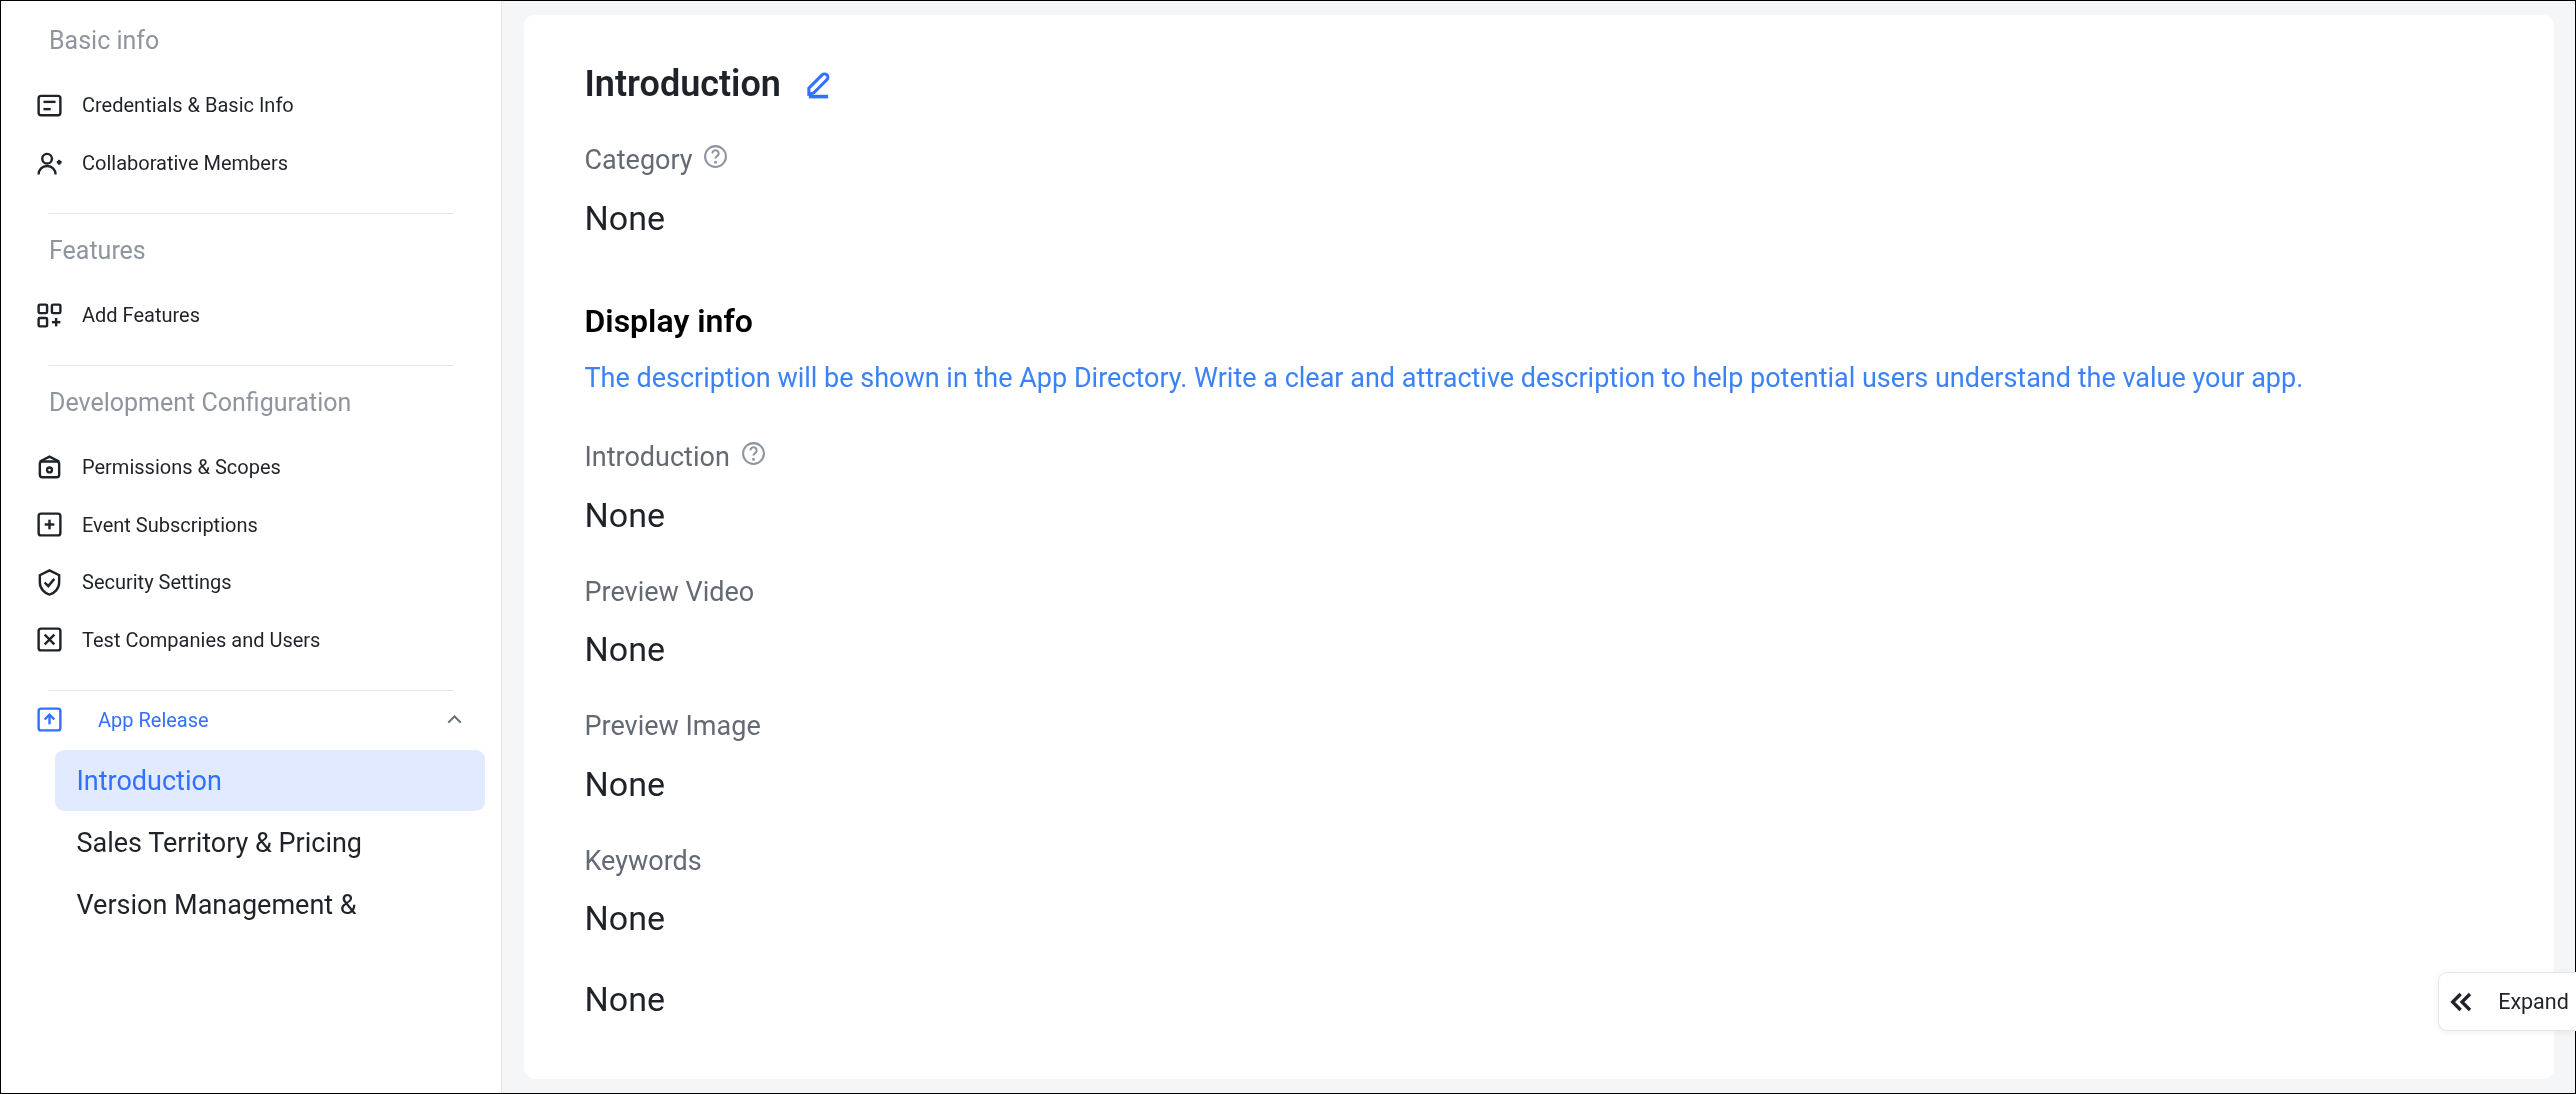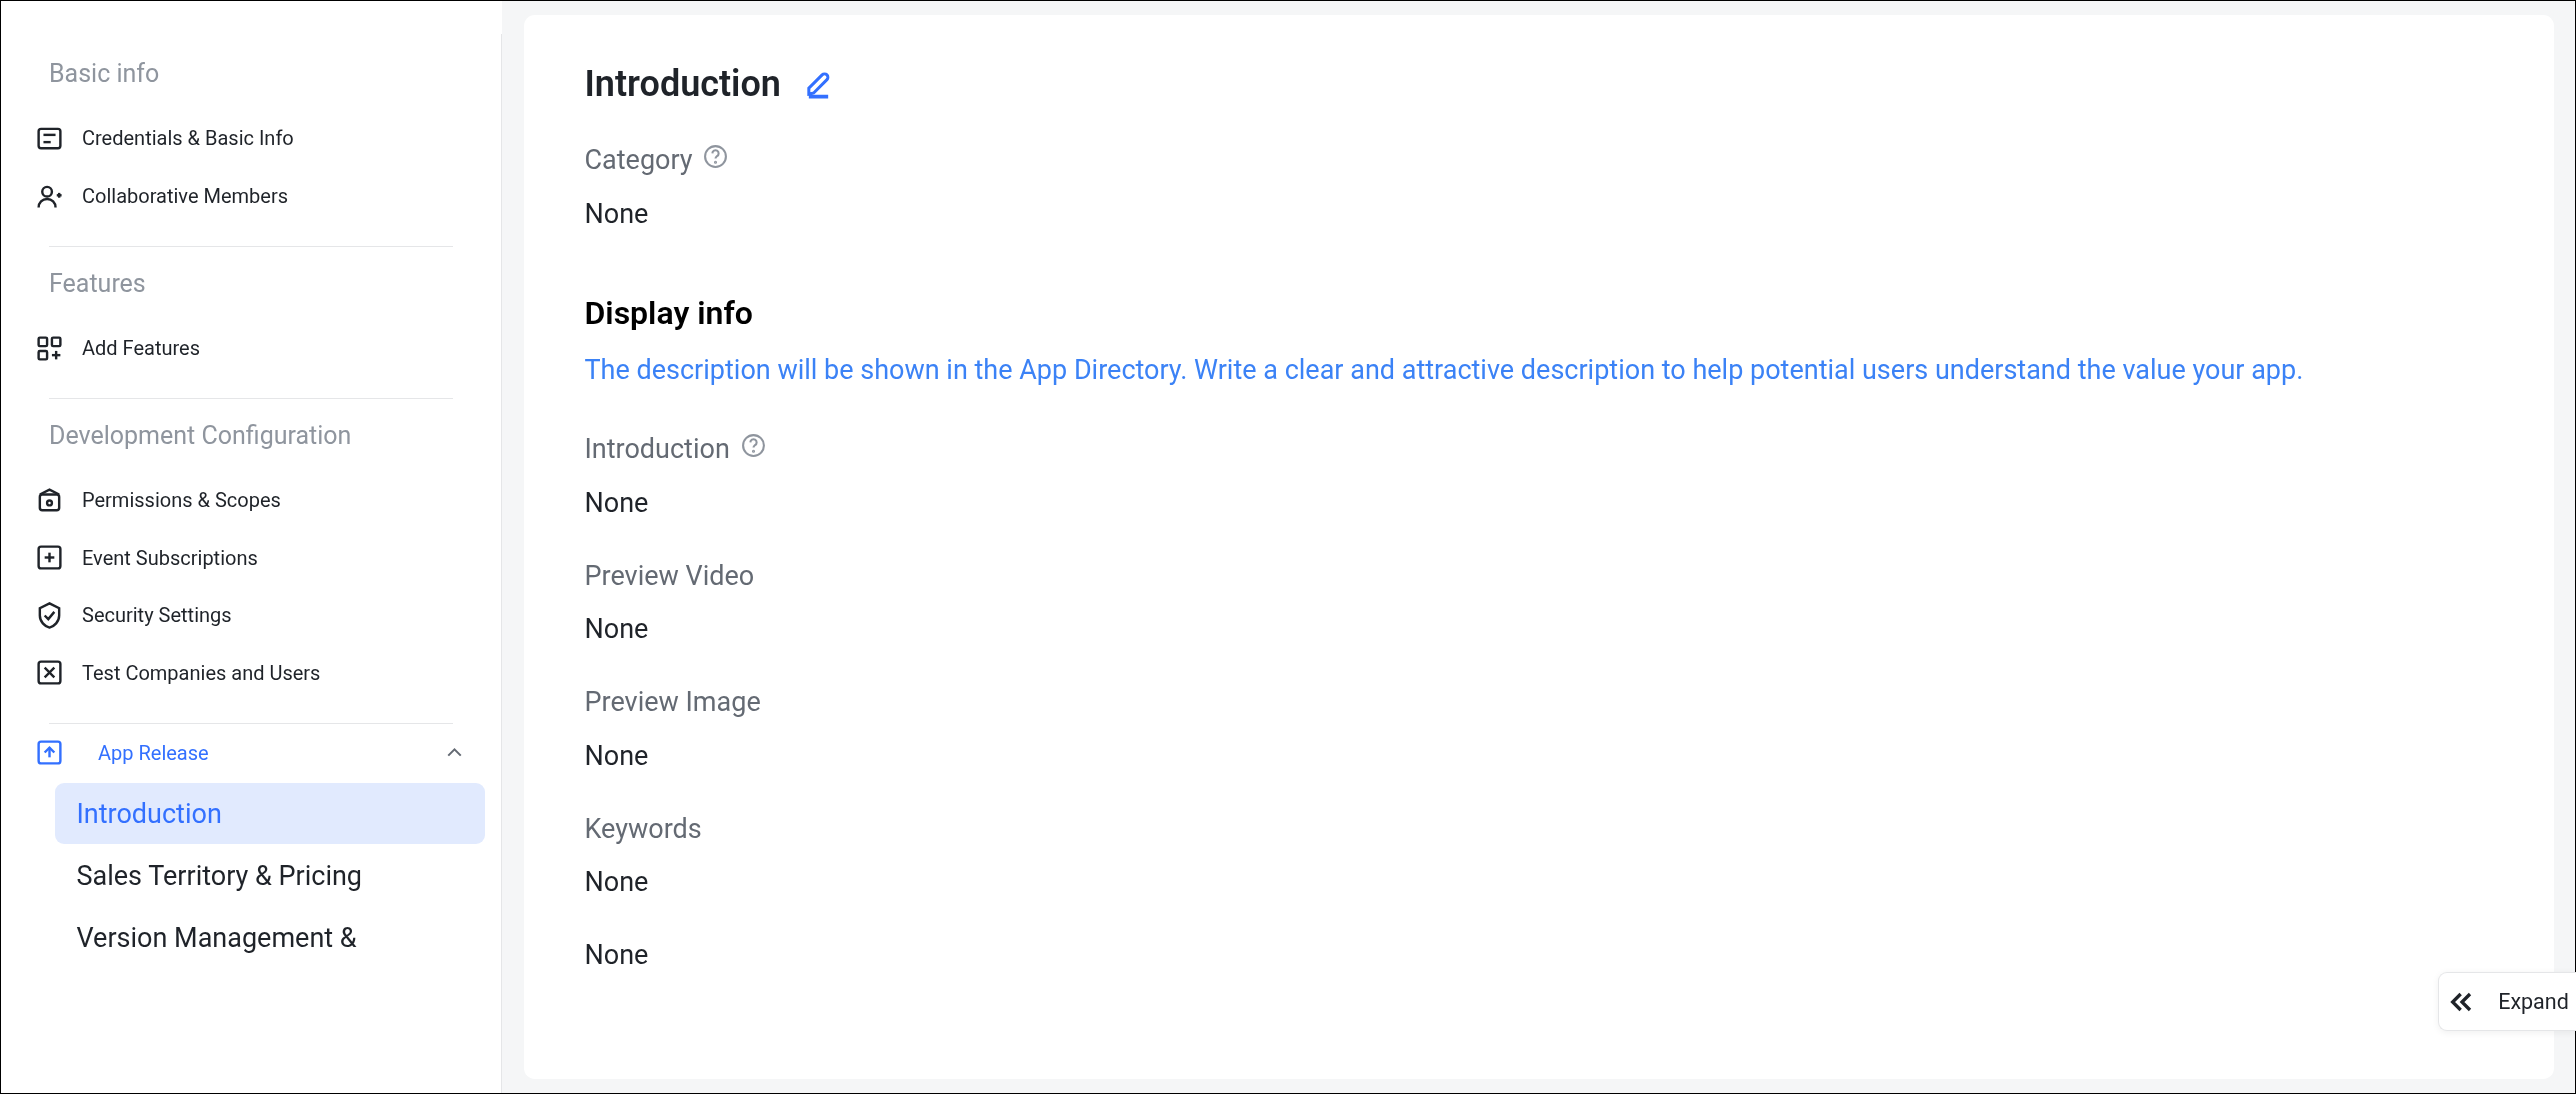--- a/index.html
+++ b/index.html
@@ -25,21 +25,20 @@
     }
     
     
     .sidebar {
       width: 501px;
       background: #ffffff;
       border-right: 0.9px solid #e5e6e8;
       padding: 18px 16px 18px 16px;
       overflow-y: auto;
       flex-shrink: 0;
-      margin-top: 33px;
     }
     
     .section-label {
       color: #8f959e;
       font-size: 25px;
       font-weight: 400;
       margin: 21.5px 0 21.5px 32px;
     }
     
     .section-label.first {
@@ -181,21 +180,21 @@
       width: 25px;
       height: 25px;
       stroke: #8f959e;
       fill: none;
       stroke-width: 2;
       cursor: help;
     }
     
     .field-value {
       color: #1f2329;
-      font-size: 27px;
+      font-size: 34px;
     }
     
     .section-title-big {
       font-size: 32px;
       font-weight: 600;
       color: #000000;
       margin-top: 64px;
       margin-bottom: 18px;
     }
     

